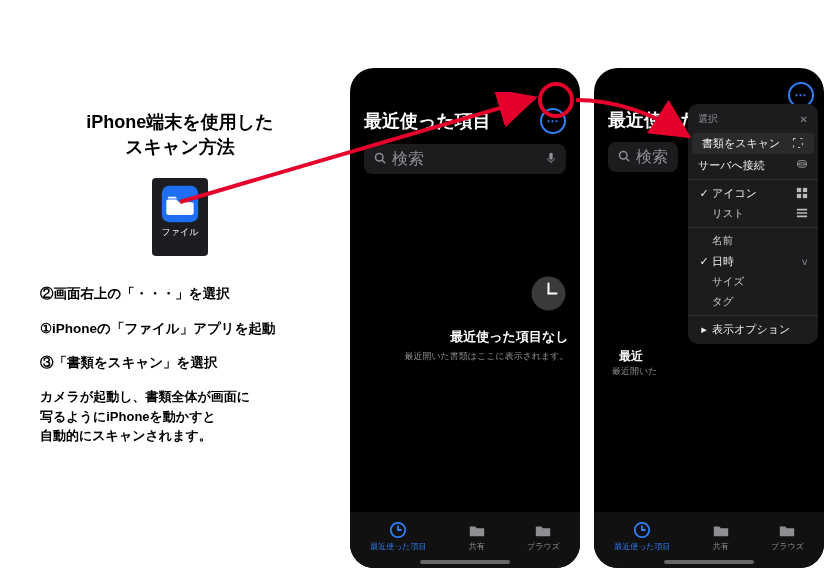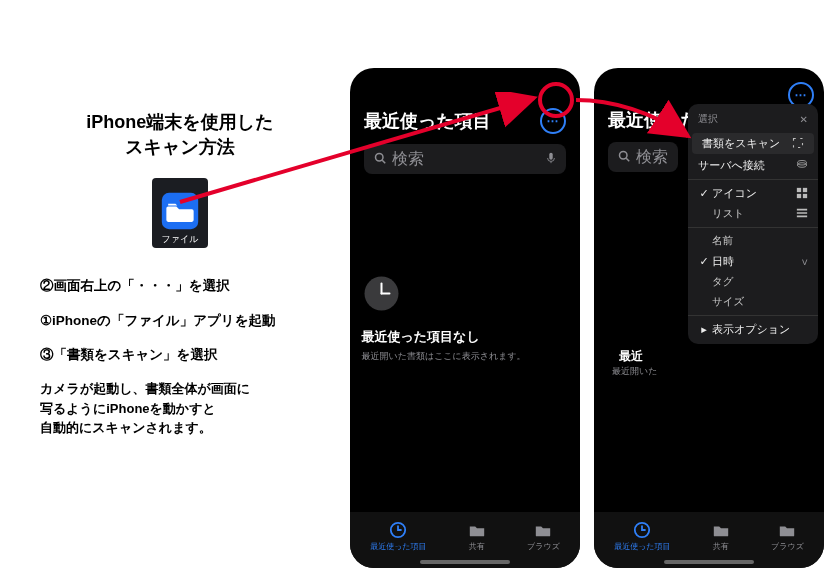--- a/index.html
+++ b/index.html
@@ -15,24 +15,24 @@
   
   .text-col {
     position: absolute;
     left: 40px;
     top: 110px;
     width: 280px;
     color: #000;
   }
   .title { font-size: 18px; font-weight: 700; line-height: 1.4; text-align: center; }
   .app-icon-wrap {
-    width: 56px; height: 70px;
+    width: 56px; height: 78px;
     margin: 18px auto 0 auto;
     display: flex; flex-direction: column; align-items: center;
-    background: #1b1d22; border-radius: 4px; padding: 6px 4px 2px 4px; justify-content: flex-end;
+    background: #1b1d22; border-radius: 4px; padding: 6px 4px 2px 4px;
   }
   .app-icon-svg { width: 40px; height: 40px; }
   .app-icon-label { font-size: 9px; color: #fff; margin-top: 2px; }
 
   .steps { margin-top: 28px; font-size: 13.5px; font-weight: 700; line-height: 1.5; }
   .steps p { margin-bottom: 14px; }
   .note { font-size: 13px; font-weight: 700; line-height: 1.5; margin-top: 4px; }
 
   
   .phone {
@@ -54,21 +54,21 @@
   .ph-header { padding: 40px 14px 0 14px; display: flex; justify-content: space-between; align-items: center; }
   .ph-title { font-size: 18px; font-weight: 700; }
   .more-btn { width: 26px; height: 26px; border: 2px solid #2f7ff7; color:#2f7ff7; border-radius:50%; display:flex; align-items:center; justify-content:center; font-size:12px; font-weight:700; letter-spacing:1px;}
   .search-bar {
     margin: 10px 14px 0 14px; height: 30px; background:#1c1c1e; border-radius:8px;
     display:flex; align-items:center; padding:0 10px; font-size:16px; color:#8e8e93;
   }
   .search-bar .sicon { margin-right:6px; }
   .mic { margin-left:auto; color:#8e8e93; font-size:12px;}
 
-  .empty-state { position:absolute; top:50%; left:50%; transform:translate(-50%,-50%); text-align:left; color:#8e8e93; width:90%; }
+  .empty-state { position:absolute; top:50%; left:50%; transform:translate(-50%,-50%); text-align:right; color:#8e8e93; width:90%; }
   .clock-icon { width:40px; height:40px; margin:0 auto 10px auto; }
   .empty-title { color:#fff; font-size:13px; font-weight:600; margin-bottom:4px; }
   .empty-sub { font-size:9px; }
 
   .tabbar {
     position:absolute; bottom:0; left:0; right:0; height:56px;
     background:#111; display:flex; justify-content:space-around; align-items:center;
     padding-bottom:8px;
   }
   .tab { display:flex; flex-direction:column; align-items:center; font-size:8px; color:#8e8e93; }
@@ -262,24 +262,24 @@
     <div class="menu-sep"></div>
     <div class="menu-item sub">
       <span class="lbl">名前</span>
     </div>
     <div class="menu-item">
       <span class="check">✓</span>
       <span class="lbl">日時</span>
       <span class="ricon">˅</span>
     </div>
     <div class="menu-item sub">
+      <span class="lbl">サイズ</span>
+    </div>
+    <div class="menu-item sub">
       <span class="lbl">タグ</span>
-    </div>
-    <div class="menu-item sub">
-      <span class="lbl">サイズ</span>
     </div>
     <div class="menu-sep"></div>
     <div class="menu-item">
       <span class="check">▸</span>
       <span class="lbl">表示オプション</span>
     </div>
   </div>
 
   <div class="tabbar">
     <div class="tab active">

